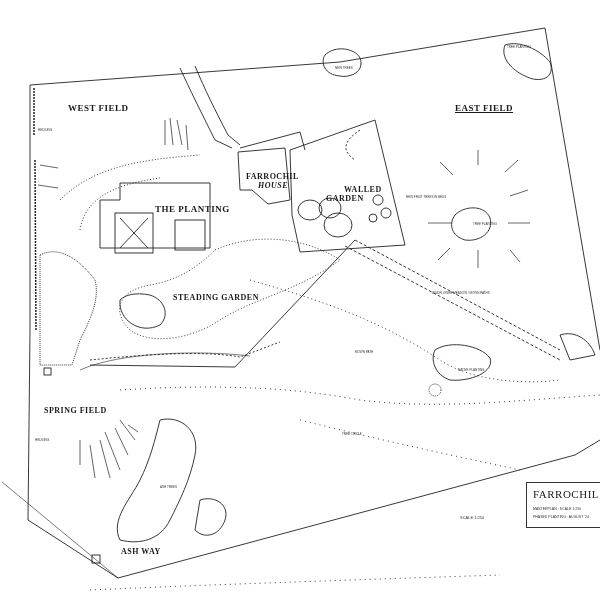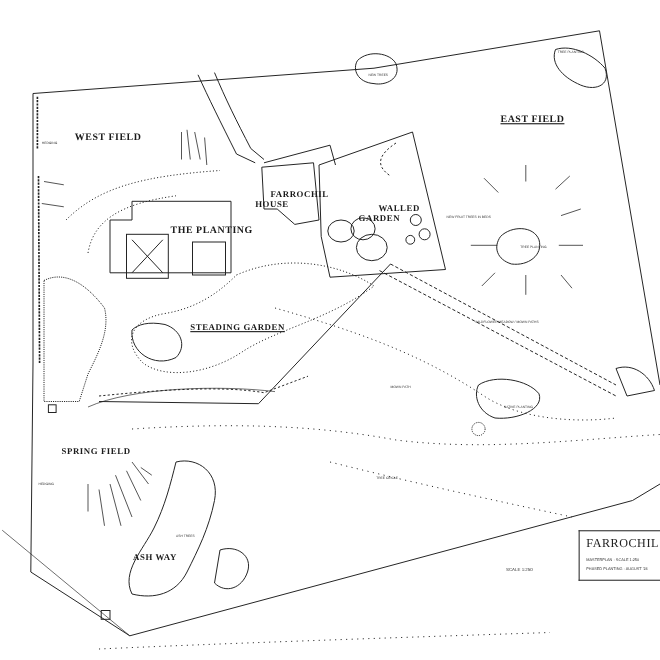--- a/index.html
+++ b/index.html
@@ -101,30 +101,30 @@
     <path d="M120,390 C200,385 280,385 360,400 C440,410 520,400 600,395" stroke-dasharray="1,4"></path>
     <path d="M300,420 C380,440 450,455 520,470" stroke-dasharray="1,4"></path>
     <path d="M90,590 C200,585 350,580 500,575" stroke-dasharray="1,4"></path>
 
     <rect x="44" y="368" width="7" height="7"></rect>
     <rect x="92" y="555" width="8" height="8"></rect>
     <circle cx="435" cy="390" r="6" stroke-dasharray="1,1"></circle>
   </g>
 </svg>
 
-<div class="lbl big" style="left:68px;top:103px;margin-top:16px;">WEST FIELD</div>
+<div class="lbl big" style="left:68px;top:103px;">WEST FIELD</div>
 <div class="lbl big" style="left:455px;top:103px;text-decoration:underline;">EAST FIELD</div>
 <div class="lbl big" style="left:155px;top:204px;">THE PLANTING</div>
 <div class="lbl big" style="left:246px;top:172px;font-size:8px;">FARROCHIL</div>
-<div class="lbl big" style="left:232px;top:181px;font-size:8px;">HOUSE</div>
+<div class="lbl big" style="left:258px;top:181px;font-size:8px;font-style:italic;">HOUSE</div>
 <div class="lbl big" style="left:344px;top:185px;font-size:8px;text-align:right;">WALLED</div>
 <div class="lbl big" style="left:326px;top:194px;font-size:8px;">GARDEN</div>
-<div class="lbl big" style="left:173px;top:293px;font-size:8px;text-decoration:underline;">STEADING GARDEN</div>
-<div class="lbl big" style="left:56px;top:406px;font-size:8px;">SPRING FIELD</div>
-<div class="lbl big" style="left:121px;top:502px;font-size:8px;">ASH WAY</div>
+<div class="lbl big" style="left:173px;top:293px;font-size:8px;">STEADING GARDEN</div>
+<div class="lbl big" style="left:44px;top:406px;font-size:8px;">SPRING FIELD</div>
+<div class="lbl big" style="left:121px;top:547px;font-size:8px;">ASH WAY</div>
 
 <div class="note" style="left:507px;top:45px;">TREE PLANTING</div>
 <div class="note" style="left:473px;top:222px;">TREE PLANTING</div>
 <div class="note" style="left:38px;top:128px;">HEDGING</div>
 <div class="note" style="left:35px;top:438px;">HEDGING</div>
 <div class="note" style="left:355px;top:350px;">MOWN PATH</div>
 <div class="note" style="left:335px;top:66px;">NEW TREES</div>
 <div class="note" style="left:406px;top:195px;">NEW FRUIT TREES IN BEDS</div>
 <div class="note" style="left:432px;top:291px;">WILDFLOWER MEADOW / MOWN PATHS</div>
 <div class="note" style="left:458px;top:368px;">NATIVE PLANTING</div>

